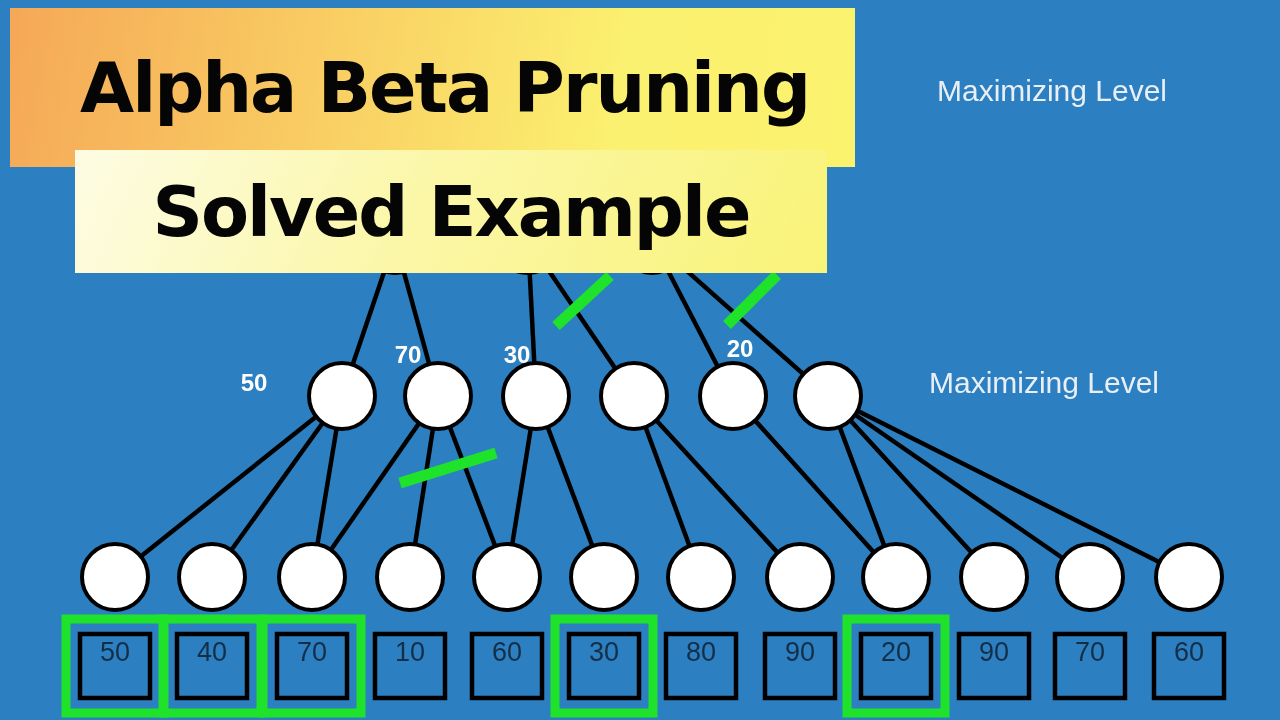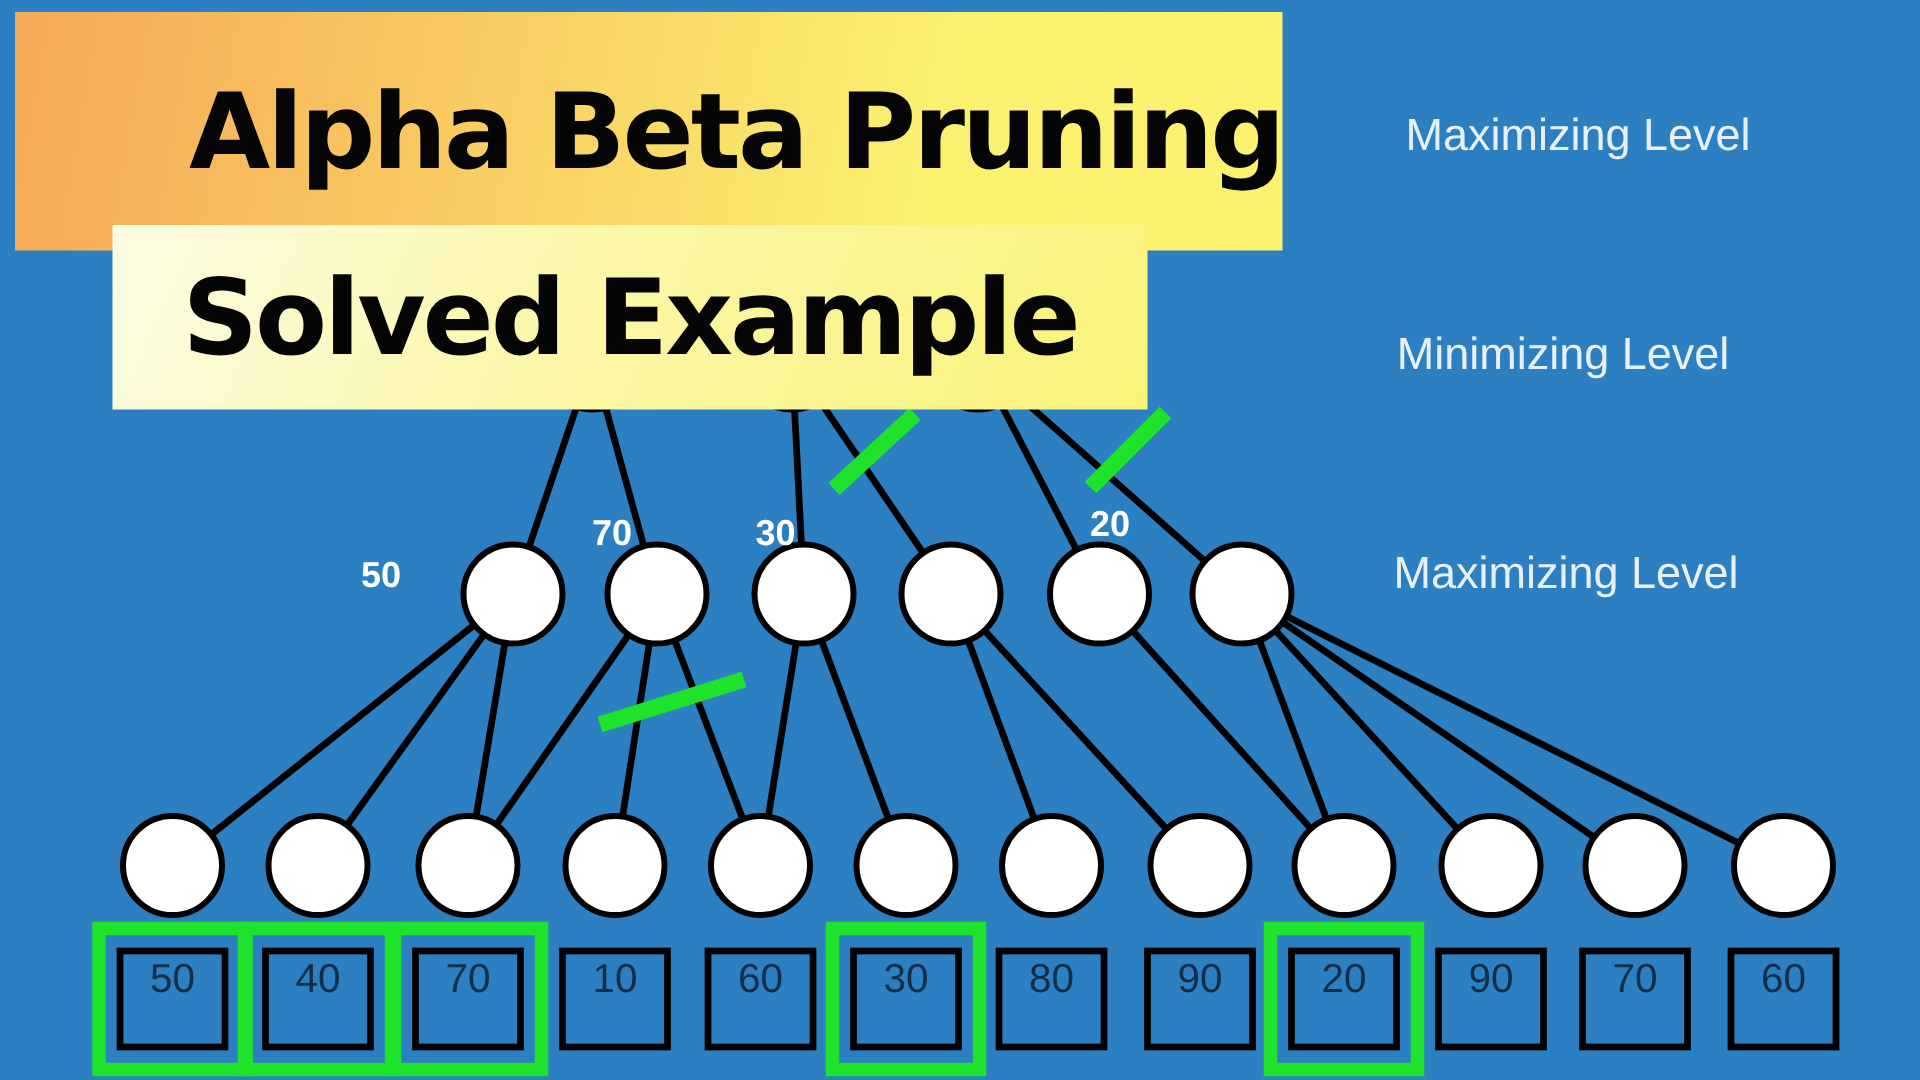--- a/index.html
+++ b/index.html
@@ -7,24 +7,24 @@
     width:1280px;height:720px;overflow:hidden;position:relative;
     background:#2C80C1;
     font-family:"Liberation Sans",sans-serif;
   }
   #stage{position:absolute;inset:0;width:1280px;height:720px;}
   svg{position:absolute;left:0;top:0;z-index:0;}
   .banner{position:absolute;z-index:2;display:flex;align-items:center;}
   #banner-title{
     left:10px;top:8px;width:845px;height:159px;
     background:linear-gradient(100deg,#F5A857 0%,#F9CE63 38%,#FBF170 72%,#FBF26E 100%);
-    justify-content:flex-end;padding-left:24px;box-sizing:border-box;
+    justify-content:center;padding-left:24px;box-sizing:border-box;
   }
   #banner-subtitle{
-    left:75px;top:150px;width:690px;height:123px;
+    left:75px;top:150px;width:752px;height:123px;
     background:linear-gradient(115deg,#FDFCE4 0%,#FBF7A8 45%,#F9F378 100%);
     justify-content:center;
   }
   .banner-text{
     font-family:"DejaVu Sans","Liberation Sans",sans-serif;
     font-weight:bold;color:#050505;font-size:70px;letter-spacing:-2px;
     white-space:nowrap;line-height:1;
   }
   .level-label{
     position:absolute;z-index:1;transform:translateX(-50%);
@@ -119,21 +119,20 @@
       <text x="896" y="661" text-anchor="middle" font-size="27" fill="#142E47" font-family="&quot;Liberation Sans&quot;,sans-serif">20</text>
       <rect x="959" y="634" width="70" height="64" fill="none" stroke="#000000" stroke-width="4.5"></rect>
       <text x="994" y="661" text-anchor="middle" font-size="27" fill="#142E47" font-family="&quot;Liberation Sans&quot;,sans-serif">90</text>
       <rect x="1055" y="634" width="70" height="64" fill="none" stroke="#000000" stroke-width="4.5"></rect>
       <text x="1090" y="661" text-anchor="middle" font-size="27" fill="#142E47" font-family="&quot;Liberation Sans&quot;,sans-serif">70</text>
       <rect x="1154" y="634" width="70" height="64" fill="none" stroke="#000000" stroke-width="4.5"></rect>
       <text x="1189" y="661" text-anchor="middle" font-size="27" fill="#142E47" font-family="&quot;Liberation Sans&quot;,sans-serif">60</text>
     </svg>
 
   <div class="level-label" id="level-label-0" style="color: rgb(233, 239, 246);">Maximizing Level</div>
-  <div class="level-label" id="level-label-1" style="color: rgb(233, 239, 246);">Minimizing Level</div>
   <div class="level-label" id="level-label-2" style="color: rgb(233, 239, 246);">Maximizing Level</div>
 
   <div class="banner" id="banner-title">
     <span class="banner-text">Alpha Beta Pruning</span>
   </div>
 
   <div class="banner" id="banner-subtitle">
     <span class="banner-text">Solved Example</span>
   </div>
 

